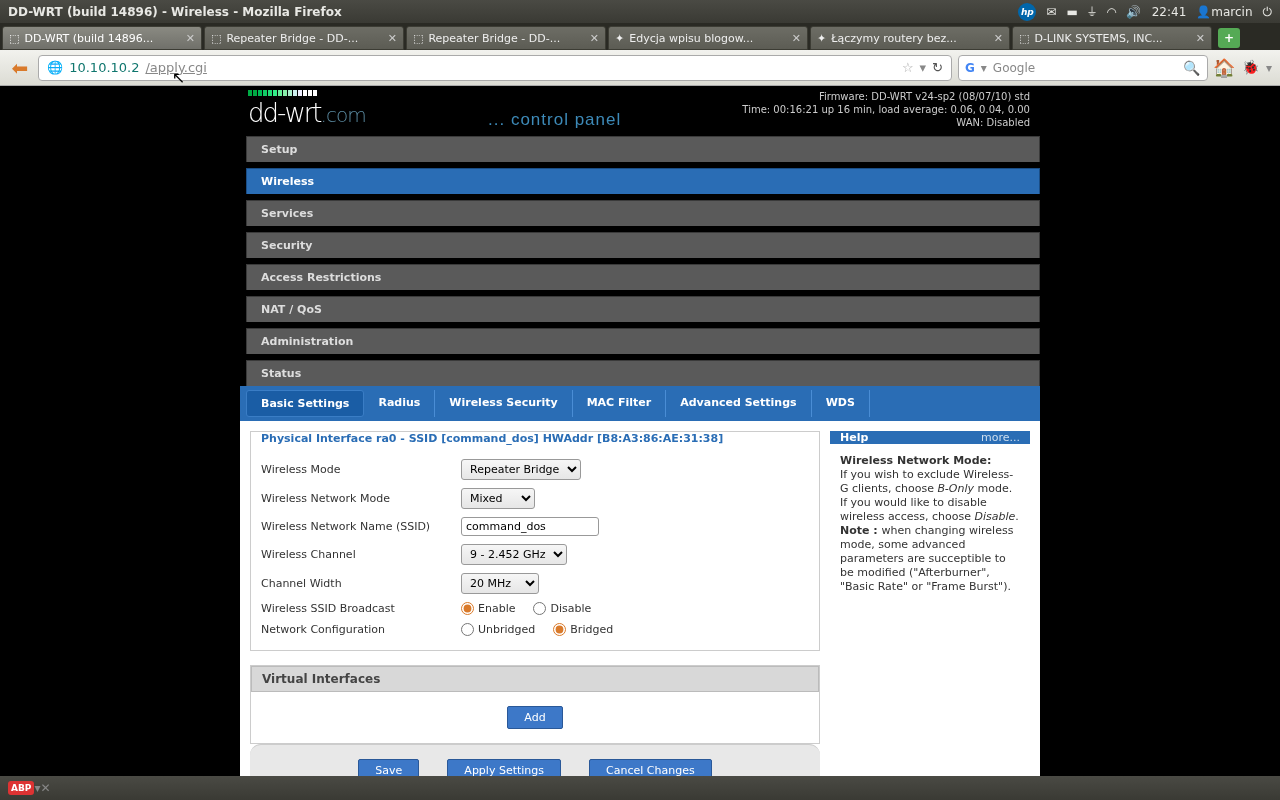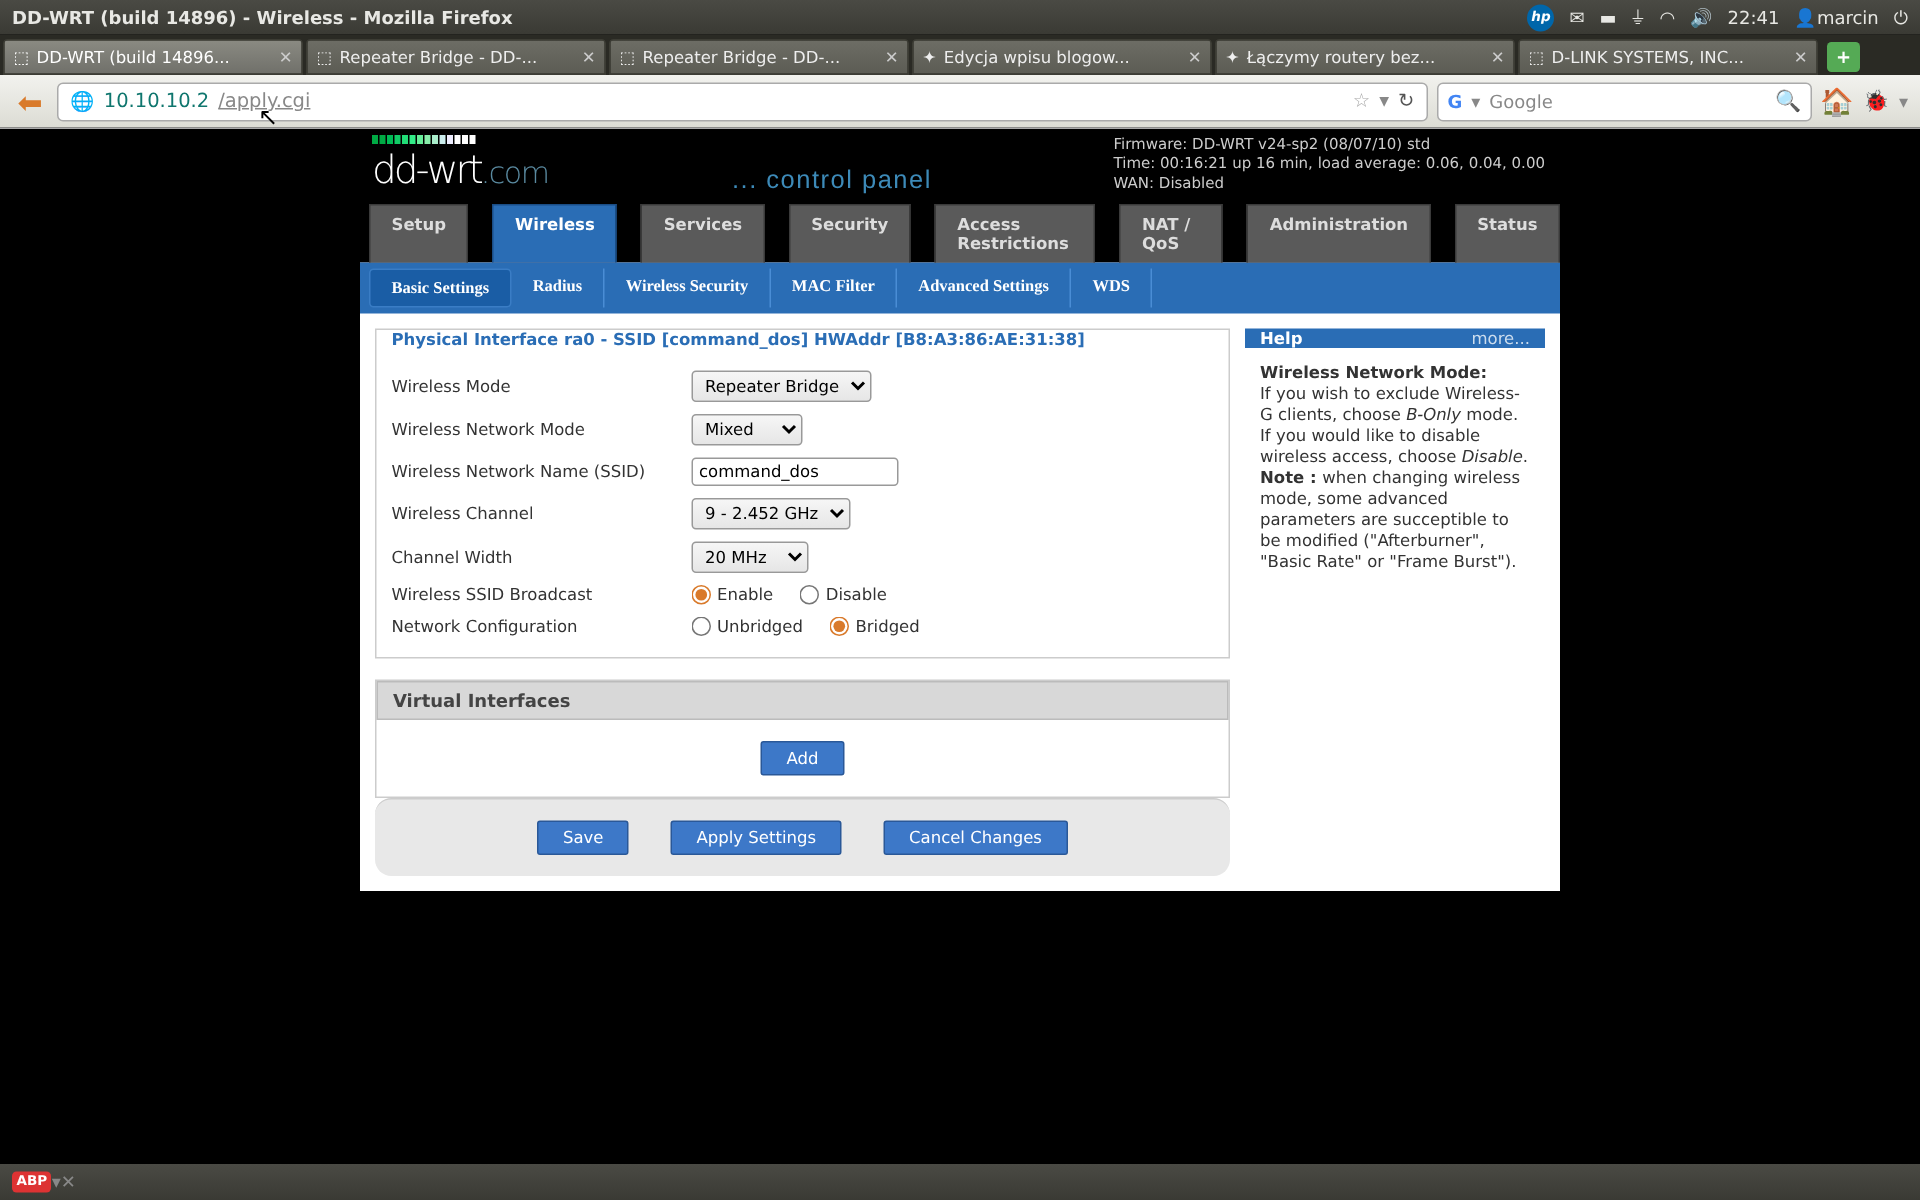--- a/index.html
+++ b/index.html
@@ -37,30 +37,30 @@
 .page { background: #000; height: calc(800px - 24px - 26px - 36px - 24px); overflow: auto; }
 .panel { width: 800px; margin: 0 auto; background: #fff; }
 
 
 .dd-header { background: #000; color: #fff; padding: 0 16px 0 16px; position: relative; height: 50px; }
 .logo-bars { position: absolute; left: 8px; top: 4px; display: flex; gap: 1px; }
 .logo-bars span { display: inline-block; width: 4px; height: 6px; }
 .logo { font-family: Arial; font-size: 26px; letter-spacing: -2px; color: #fff; font-weight: 300; position: absolute; left: 8px; top: 12px; }
 .logo .com { color: #5a8aa0; font-size: 20px; letter-spacing: -1px; }
 .cpanel { color: #3d8ab8; font-size: 17px; position: absolute; left: 248px; top: 24px; font-family: Arial; letter-spacing: 1px; }
-.status-lines { position: absolute; right: 10px; top: 4px; font-size: 10px; color: #ccc; line-height: 13px; }
-
-
-.main-tabs { display: flex; background: #000; padding-left: 6px; gap: 16px; }
+.status-lines { position: absolute; right: 10px; top: 4px; text-align: right; font-size: 10px; color: #ccc; line-height: 13px; }
+
+
+.main-tabs { display: flex; background: #000; padding-left: 6px; gap: 6px; flex-direction: column; }
 .mtab { background: #5a5a5a; color: #ddd; padding: 6px 14px; font-size: 11px; cursor: pointer; border: 1px solid #3a3a3a; border-bottom: none; font-weight: bold; }
 .mtab.active { background: #2a6db5; color: #fff; border-color: #1a4d85; }
 
 
 .sub-tabs { display: flex; background: #2a6db5; padding: 4px 6px; gap: 0; }
-.stab { color: #fff; padding: 6px 14px; font-size: 11px; cursor: pointer; font-weight: bold; border-right: 1px solid #4a8dd5; font-family: Liberation Serif, serif; }
+.stab { color: #fff; padding: 6px 14px; font-size: 11px; cursor: pointer; font-weight: bold; border-right: 1px solid #4a8dd5; }
 .stab.active { background: #1a5da5; border: 1px solid #3a7dc5; border-radius: 3px; }
 
 
 .content { display: flex; padding: 10px; gap: 10px; }
 .main-col { flex: 1; }
 .help-col { width: 200px; }
 
 .section-head { background: #d8d8d8; color: #444; padding: 5px 10px; font-weight: bold; font-size: 12px; margin-bottom: 12px; border: 1px solid #bbb; }
 .subhead { color: #2a6db5; font-weight: bold; font-size: 11px; padding: 0 10px 10px 10px; }
 .form-row { display: flex; align-items: center; padding: 4px 10px; font-size: 11px; color: #333; }

